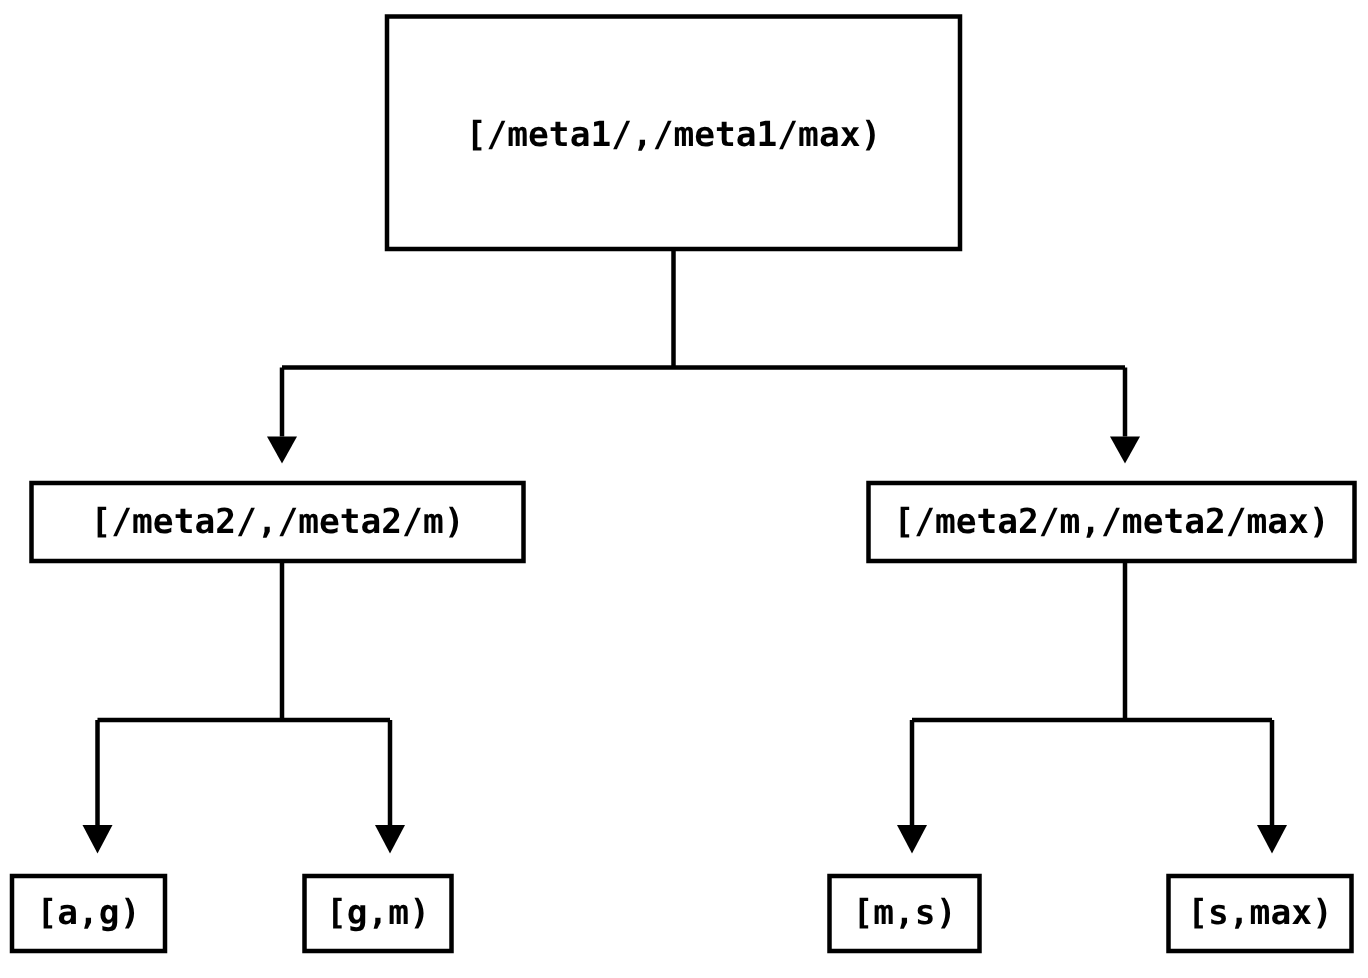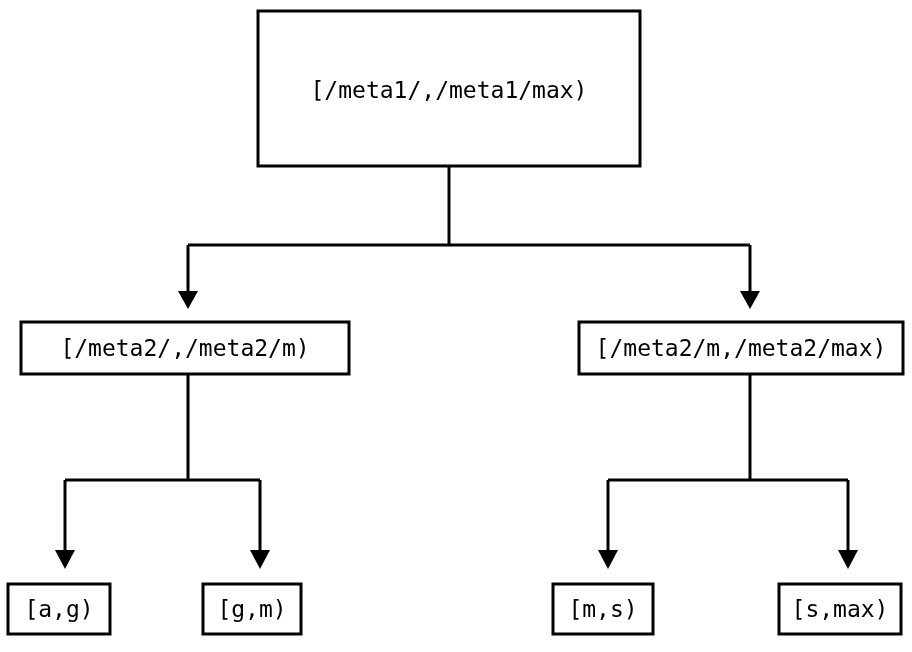--- a/index.html
+++ b/index.html
@@ -7,20 +7,21 @@
     padding: 0;
     background: #ffffff;
   }
   #diagram-root {
     position: relative;
     width: 912px;
     height: 652px;
     background: #ffffff;
     overflow: hidden;
     font-family: "DejaVu Sans Mono", "Liberation Mono", monospace;
+    font-weight: bold;
   }
   #tree-svg {
     position: absolute;
     top: 0;
     left: 0;
     width: 912px;
     height: 652px;
   }
   .node-box {
     fill: #ffffff;

